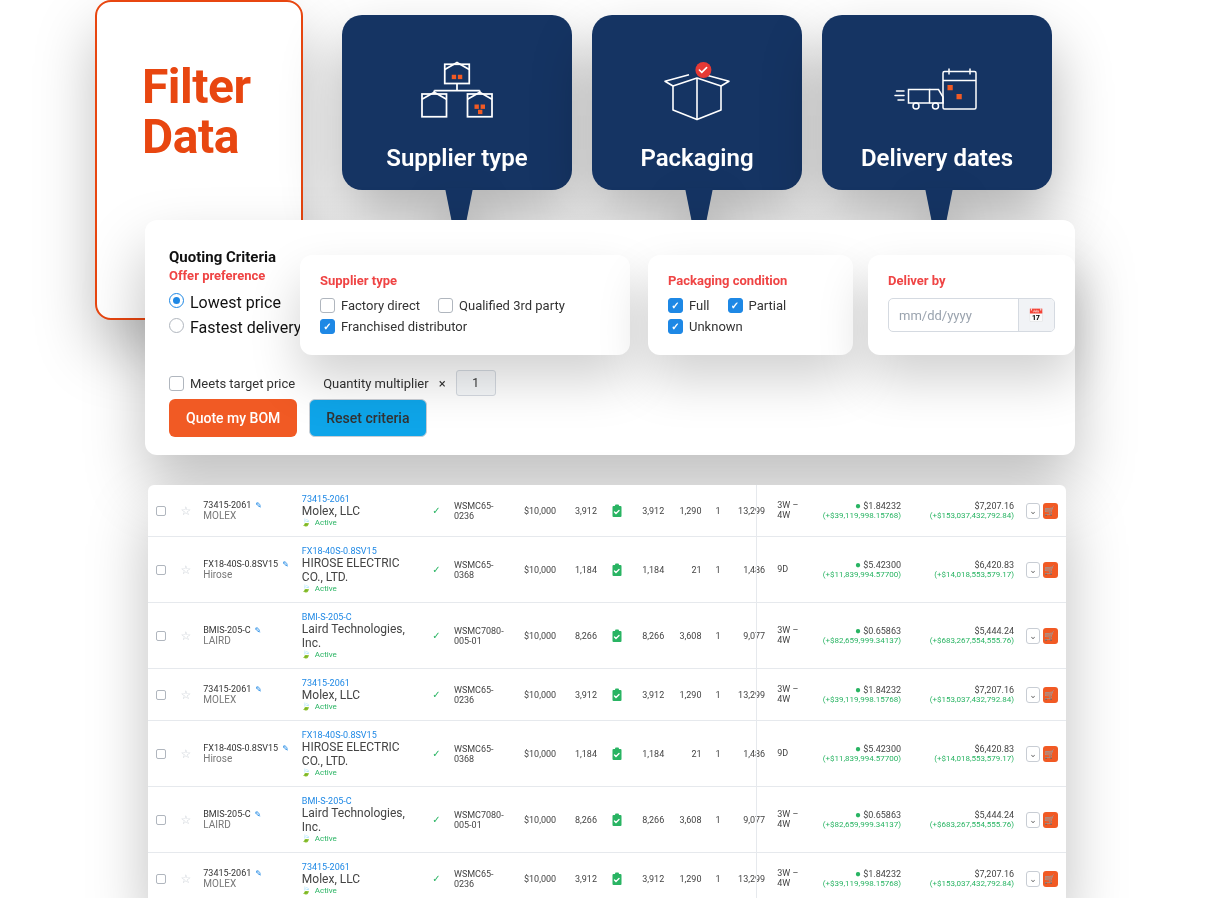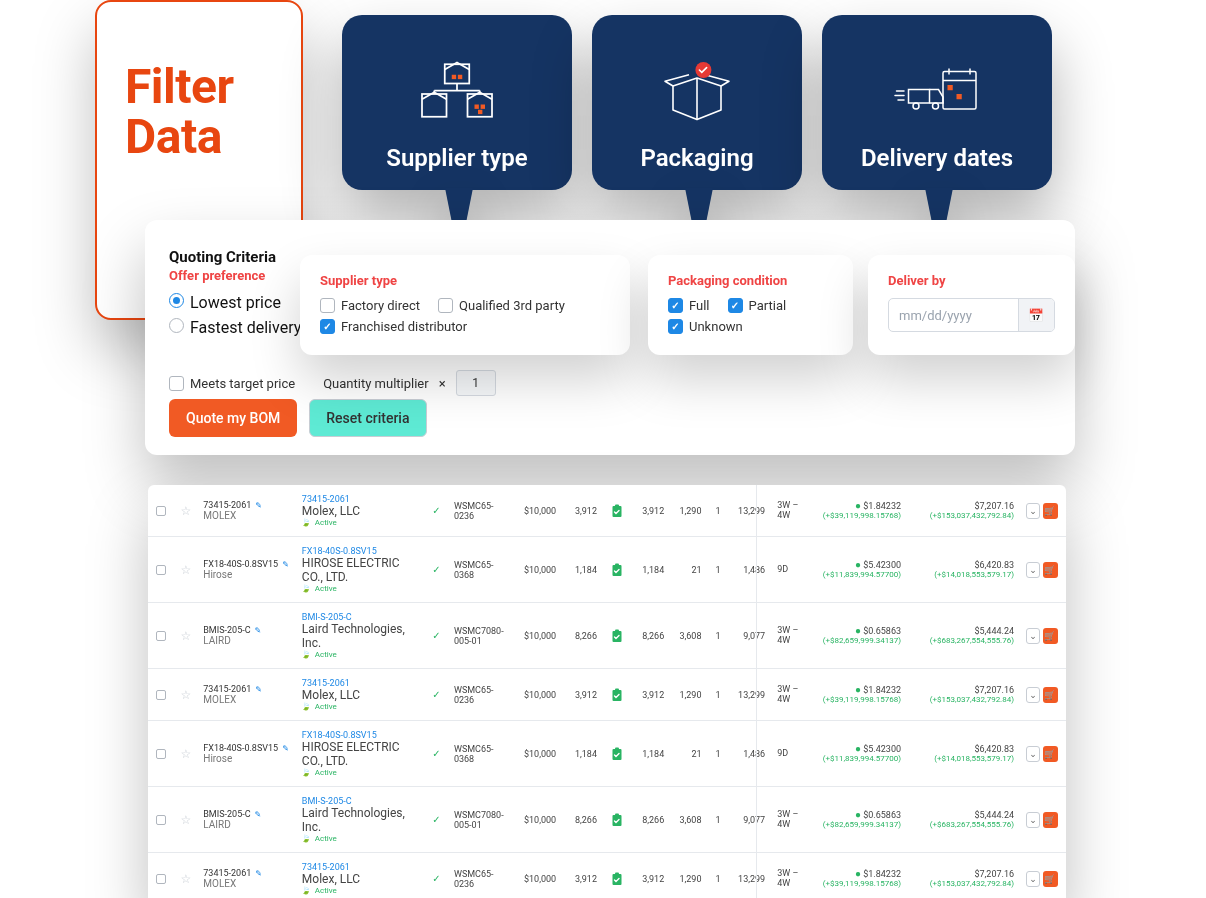--- a/index.html
+++ b/index.html
@@ -6,21 +6,21 @@
   body { font-family: -apple-system, BlinkMacSystemFont, "Segoe UI", Roboto, Helvetica, Arial, sans-serif; background: #fff; width: 1206px; height: 898px; position: relative; color: #111; }
   .stage { position: absolute; inset: 0; }
 
   
   .filter-tile {
     position: absolute; left: 95px; top: 0; width: 208px; height: 320px;
     background: #fff; border: 2px solid #E84610; border-radius: 16px;
     box-shadow: 0 30px 60px rgba(0,0,0,0.25);
     display: flex; align-items: flex-start; padding: 60px 28px;
   }
-  .filter-tile .txt { font-size: 48px; font-weight: 700; color: #E84610; line-height: 1.05; letter-spacing: -0.5px; }
+  .filter-tile .txt { font-size: 48px; font-weight: 700; color: #E84610; line-height: 1.05; letter-spacing: -0.5px; margin-left: 17px; }
 
   
   .hero-card {
     position: absolute; top: 15px; width: 230px; height: 175px;
     background: #153463; border-radius: 20px;
     display: flex; flex-direction: column; align-items: center; justify-content: flex-end;
     padding-bottom: 18px;
     box-shadow: 0 30px 60px rgba(0,0,0,0.3);
   }
   .hero-card.c1 { left: 342px; }
@@ -80,21 +80,21 @@
   .deliver-field .ph { flex: 1; display: flex; align-items: center; padding: 0 10px; color: #9AA3AE; font-size: 13px; }
   .deliver-field .cal { width: 36px; background: #F1F3F6; border-left: 1px solid #D5DAE1; display: flex; align-items: center; justify-content: center; color: #555; font-size: 13px; }
 
   .lower-row { position: absolute; left: 24px; top: 150px; display: flex; align-items: center; gap: 28px; font-size: 13px; color: #333; }
   .qty-group { display: flex; align-items: center; gap: 10px; font-size: 13px; color: #333; }
   .qty-input { width: 40px; height: 26px; border: 1px solid #D5DAE1; border-radius: 3px; display: inline-flex; align-items: center; justify-content: center; font-size: 12px; background:#F6F8FA; }
 
   .btn-row { position: absolute; left: 24px; bottom: 18px; display: flex; gap: 12px; }
   .btn { height: 38px; padding: 0 16px; border-radius: 6px; font-size: 14px; font-weight: 500; display: inline-flex; align-items: center; cursor: pointer; border: 1px solid transparent; }
   .btn.primary { background: #F15A24; color: #fff; }
-  .btn.secondary { background: #5eead4; color: #333; border-color: #C8CDD4; }
+  .btn.secondary { background: #0ea5e9; color: #333; border-color: #C8CDD4; }
 
   
   .table {
     position: absolute; left: 148px; top: 485px; width: 918px;
     background: #fff; border-radius: 6px;
     box-shadow: 0 30px 60px rgba(0,0,0,0.25);
     overflow: hidden;
   }
   .trow { display: flex; align-items: stretch; border-bottom: 1px solid #E6E9ED; }
   .trow:last-child { border-bottom: none; }

